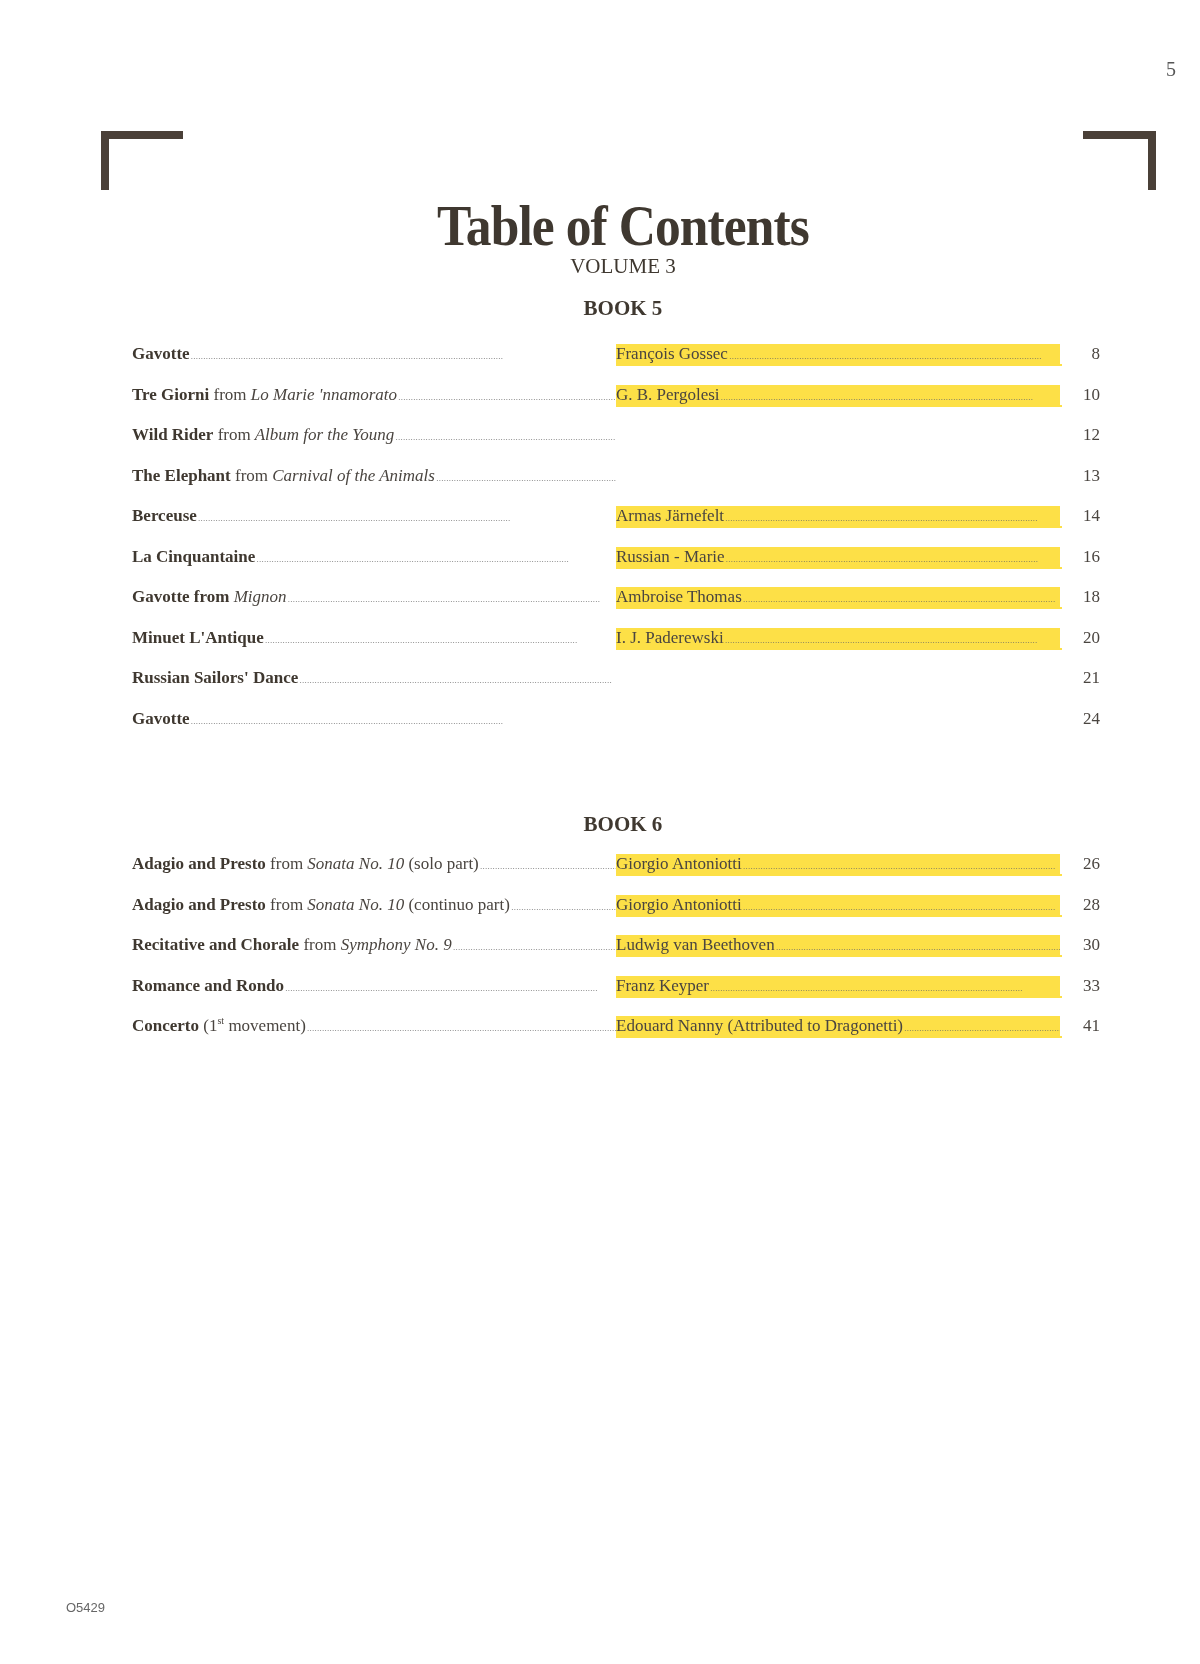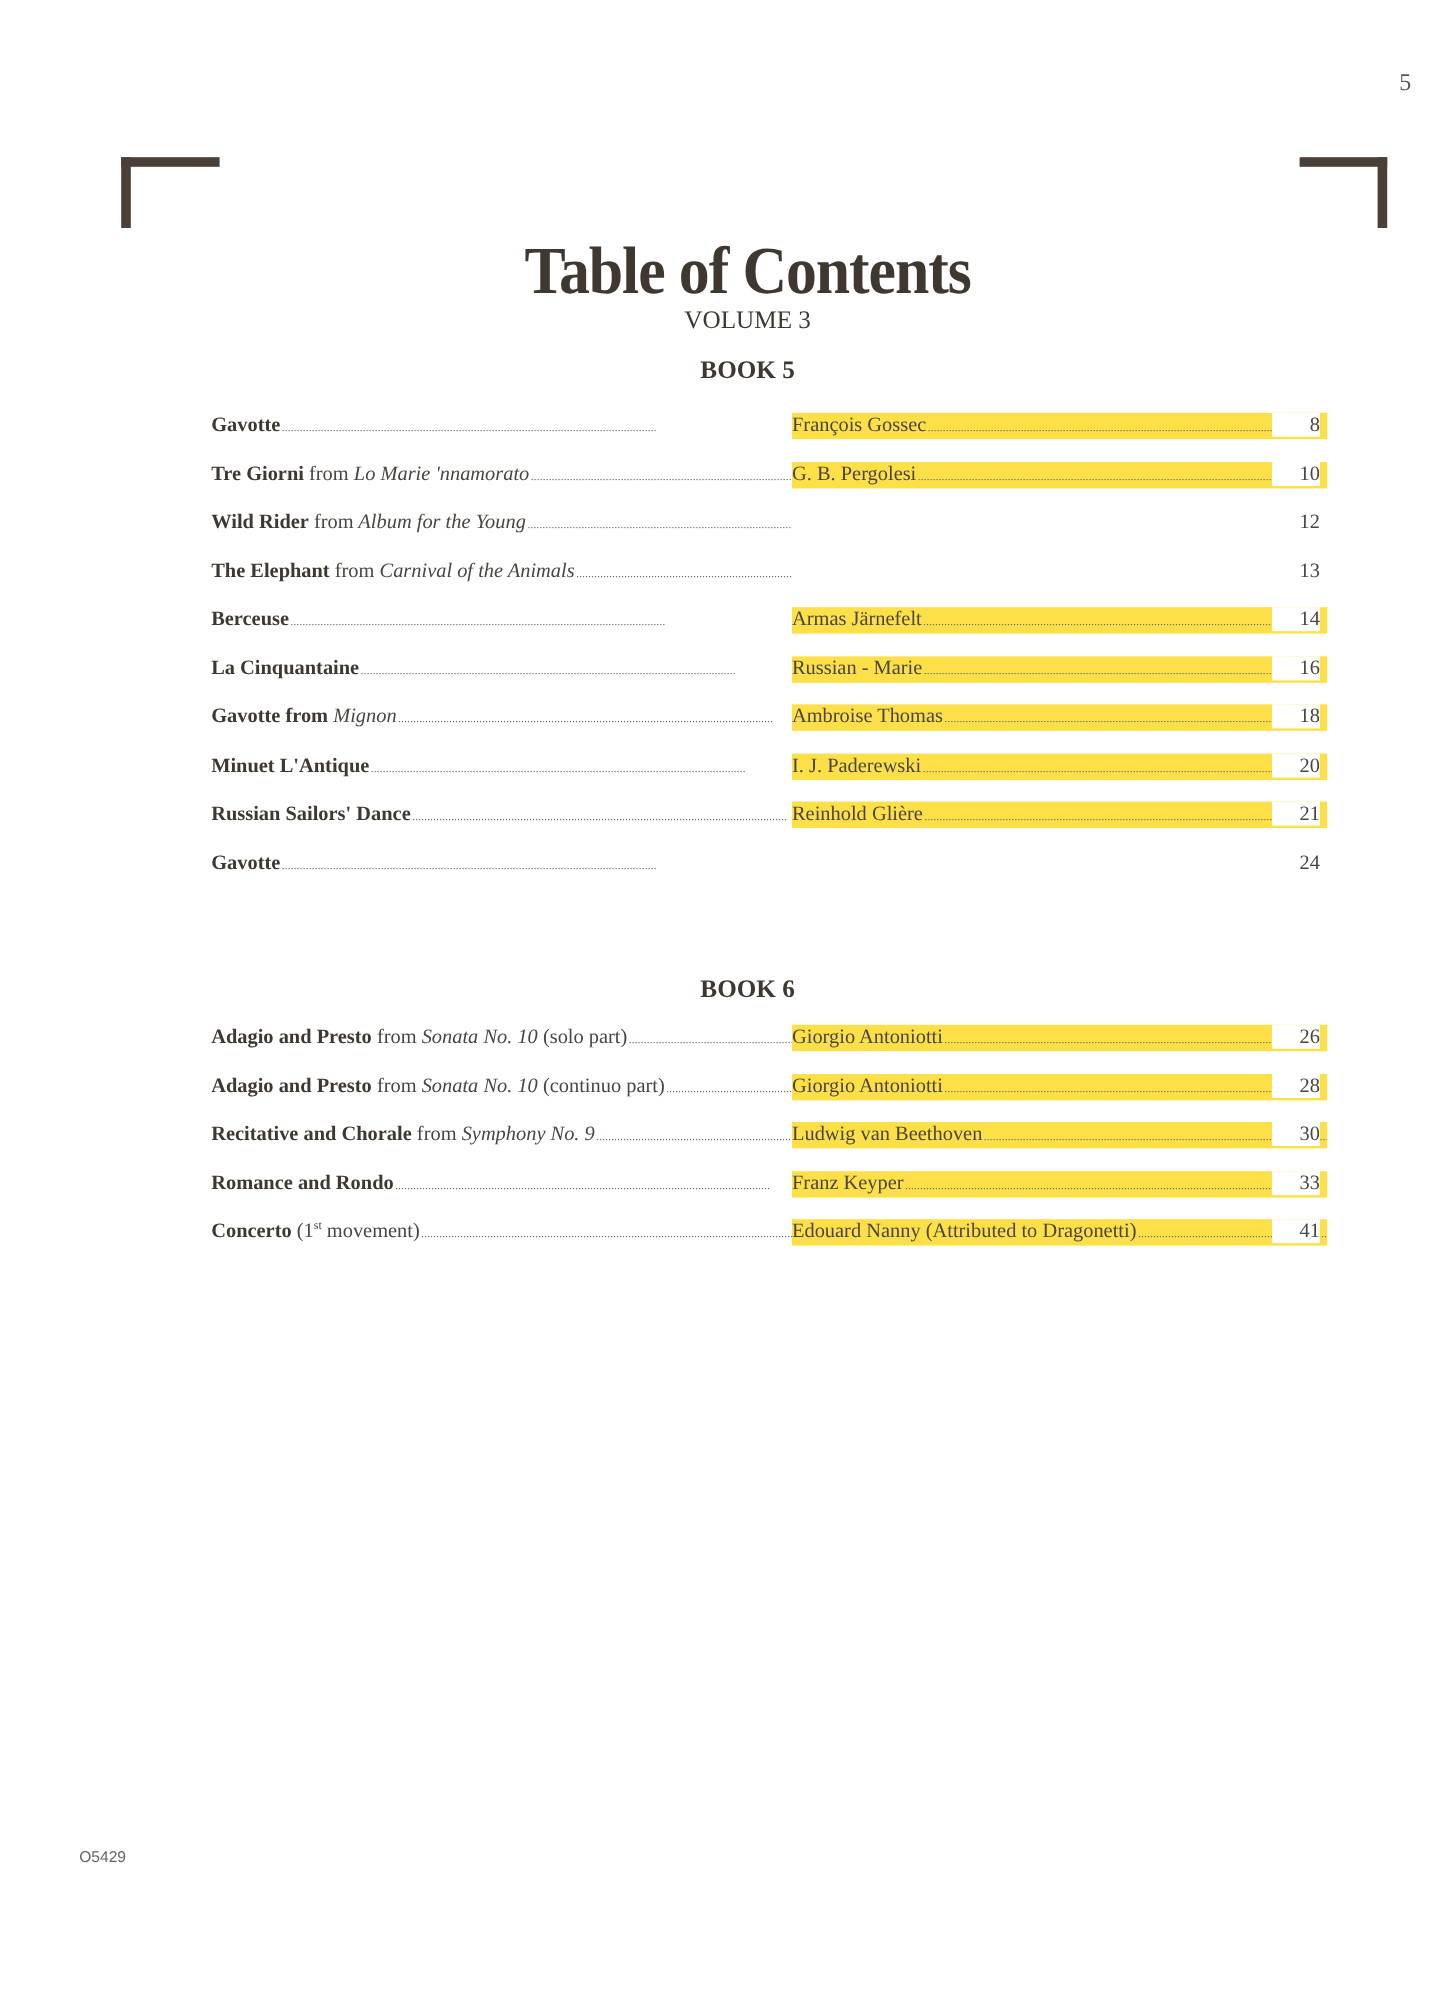--- a/index.html
+++ b/index.html
@@ -73,21 +73,20 @@
     .book5-list { top: 344px; }
     .book6-list { top: 854px; }
 
     .toc-row {
       position: relative;
       height: 40.5px;
       font-size: 17px;
       line-height: 20px;
       color: #4a4540;
       white-space: nowrap;
-      margin-left: 44px;
     }
     .toc-row .left {
       position: absolute;
       left: 0;
       top: 0;
       width: 484px;
       overflow: hidden;
     }
     .toc-row .left::after {
       content: " . . . . . . . . . . . . . . . . . . . . . . . . . . . . . . . . . . . . . . . . . . . . . . . . . . . . . . . . . . . . . . . . . . . . . . . . . . . . . . . . . . . . . . . . . . . . . . . . . . . . . . . . . . . . . . . . . . . . . . . . . . . . .";
@@ -117,21 +116,21 @@
       text-align: right;
       background: #fff;
       padding-left: 2px;
     }
     .bold-title { font-weight: bold; color: #3f3830; }
     .italic-title { font-style: italic; }
     .sup { font-size: 10px; vertical-align: super; line-height: 0; }
 
     .footer-code {
       position: absolute;
-      top: 1540px;
+      top: 1600px;
       left: 66px;
       font-family: "Liberation Sans", "DejaVu Sans", sans-serif;
       font-size: 13px;
       color: #666;
     }
   </style>
 </head>
 <body>
 
 <div class="page-number">5</div>
@@ -183,21 +182,20 @@
     <span class="composer">Ambroise Thomas</span>
     <span class="page">18</span>
   </div>
     <div class="toc-row">
     <span class="left"><span class="bold-title">Minuet L'Antique</span><span></span><span class="italic-title"></span><span></span><span class="sup"></span><span></span></span>
     <span class="composer">I. J. Paderewski</span>
     <span class="page">20</span>
   </div>
     <div class="toc-row">
     <span class="left"><span class="bold-title">Russian Sailors' Dance</span><span></span><span class="italic-title"></span><span></span><span class="sup"></span><span></span></span>
-    <span class="composer">Reinhold Glière</span>
     <span class="page">21</span>
   </div>
     <div class="toc-row">
     <span class="left"><span class="bold-title">Gavotte</span><span></span><span class="italic-title"></span><span></span><span class="sup"></span><span></span></span>
     <span class="page">24</span>
   </div>
   </div>
 
 <div class="book-heading book6-heading">BOOK 6</div>
 <div class="toc-list book6-list">

